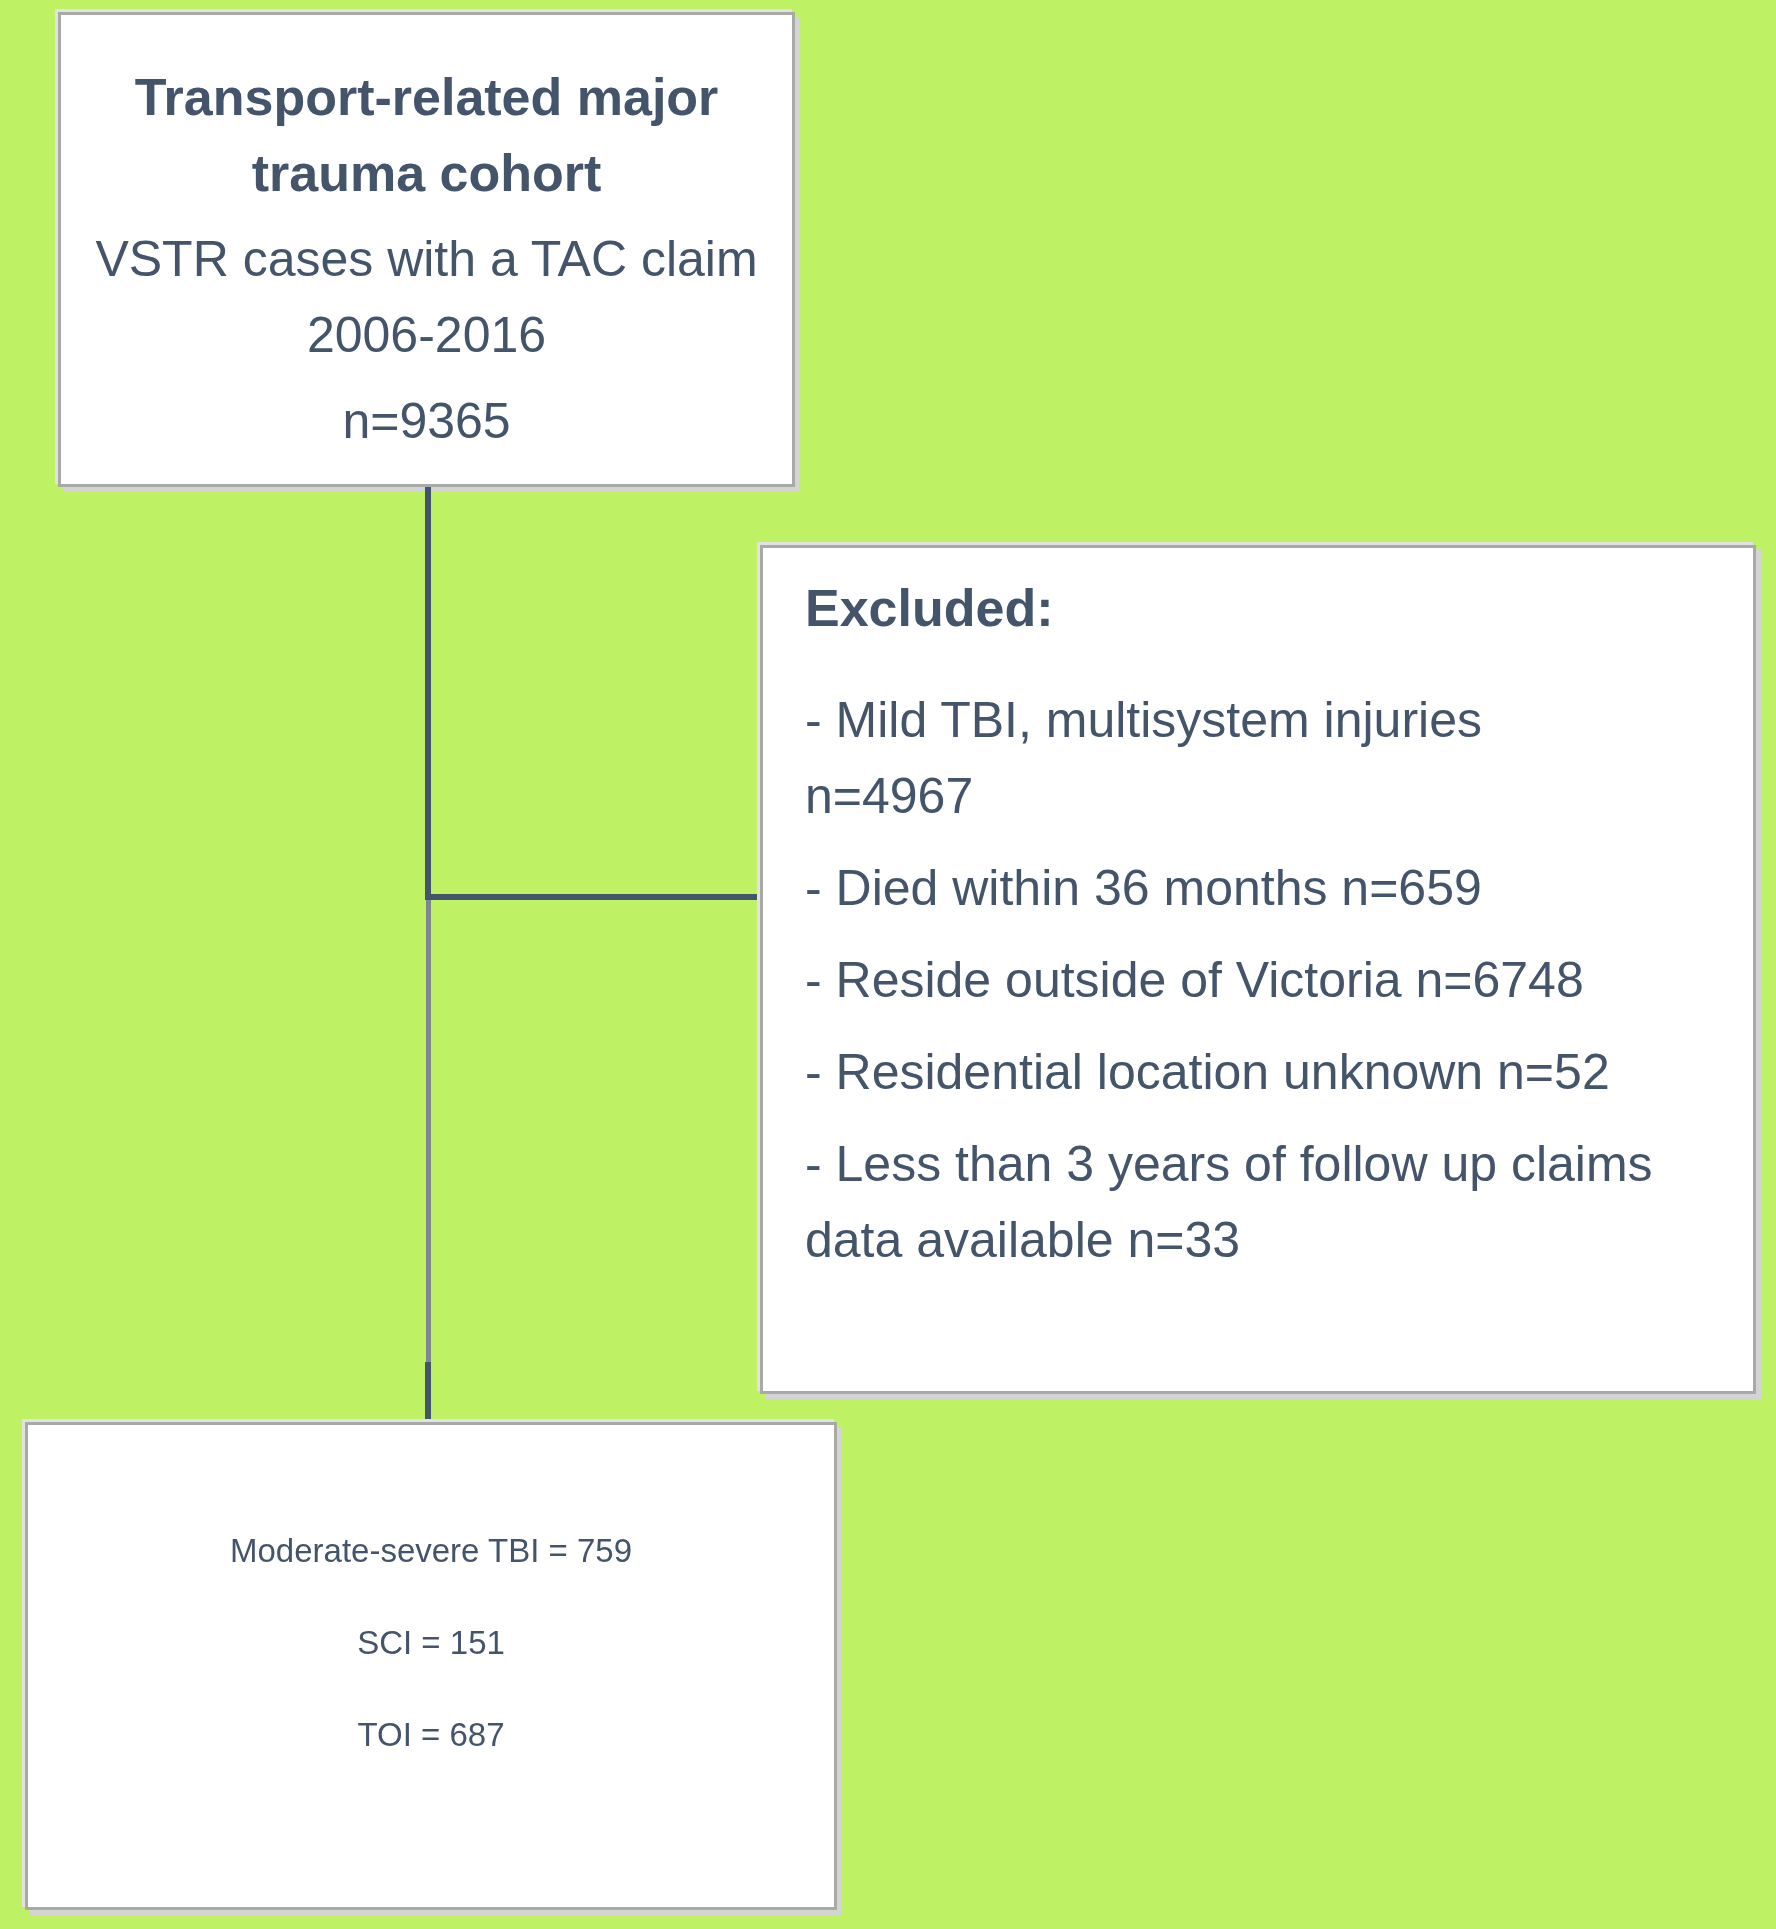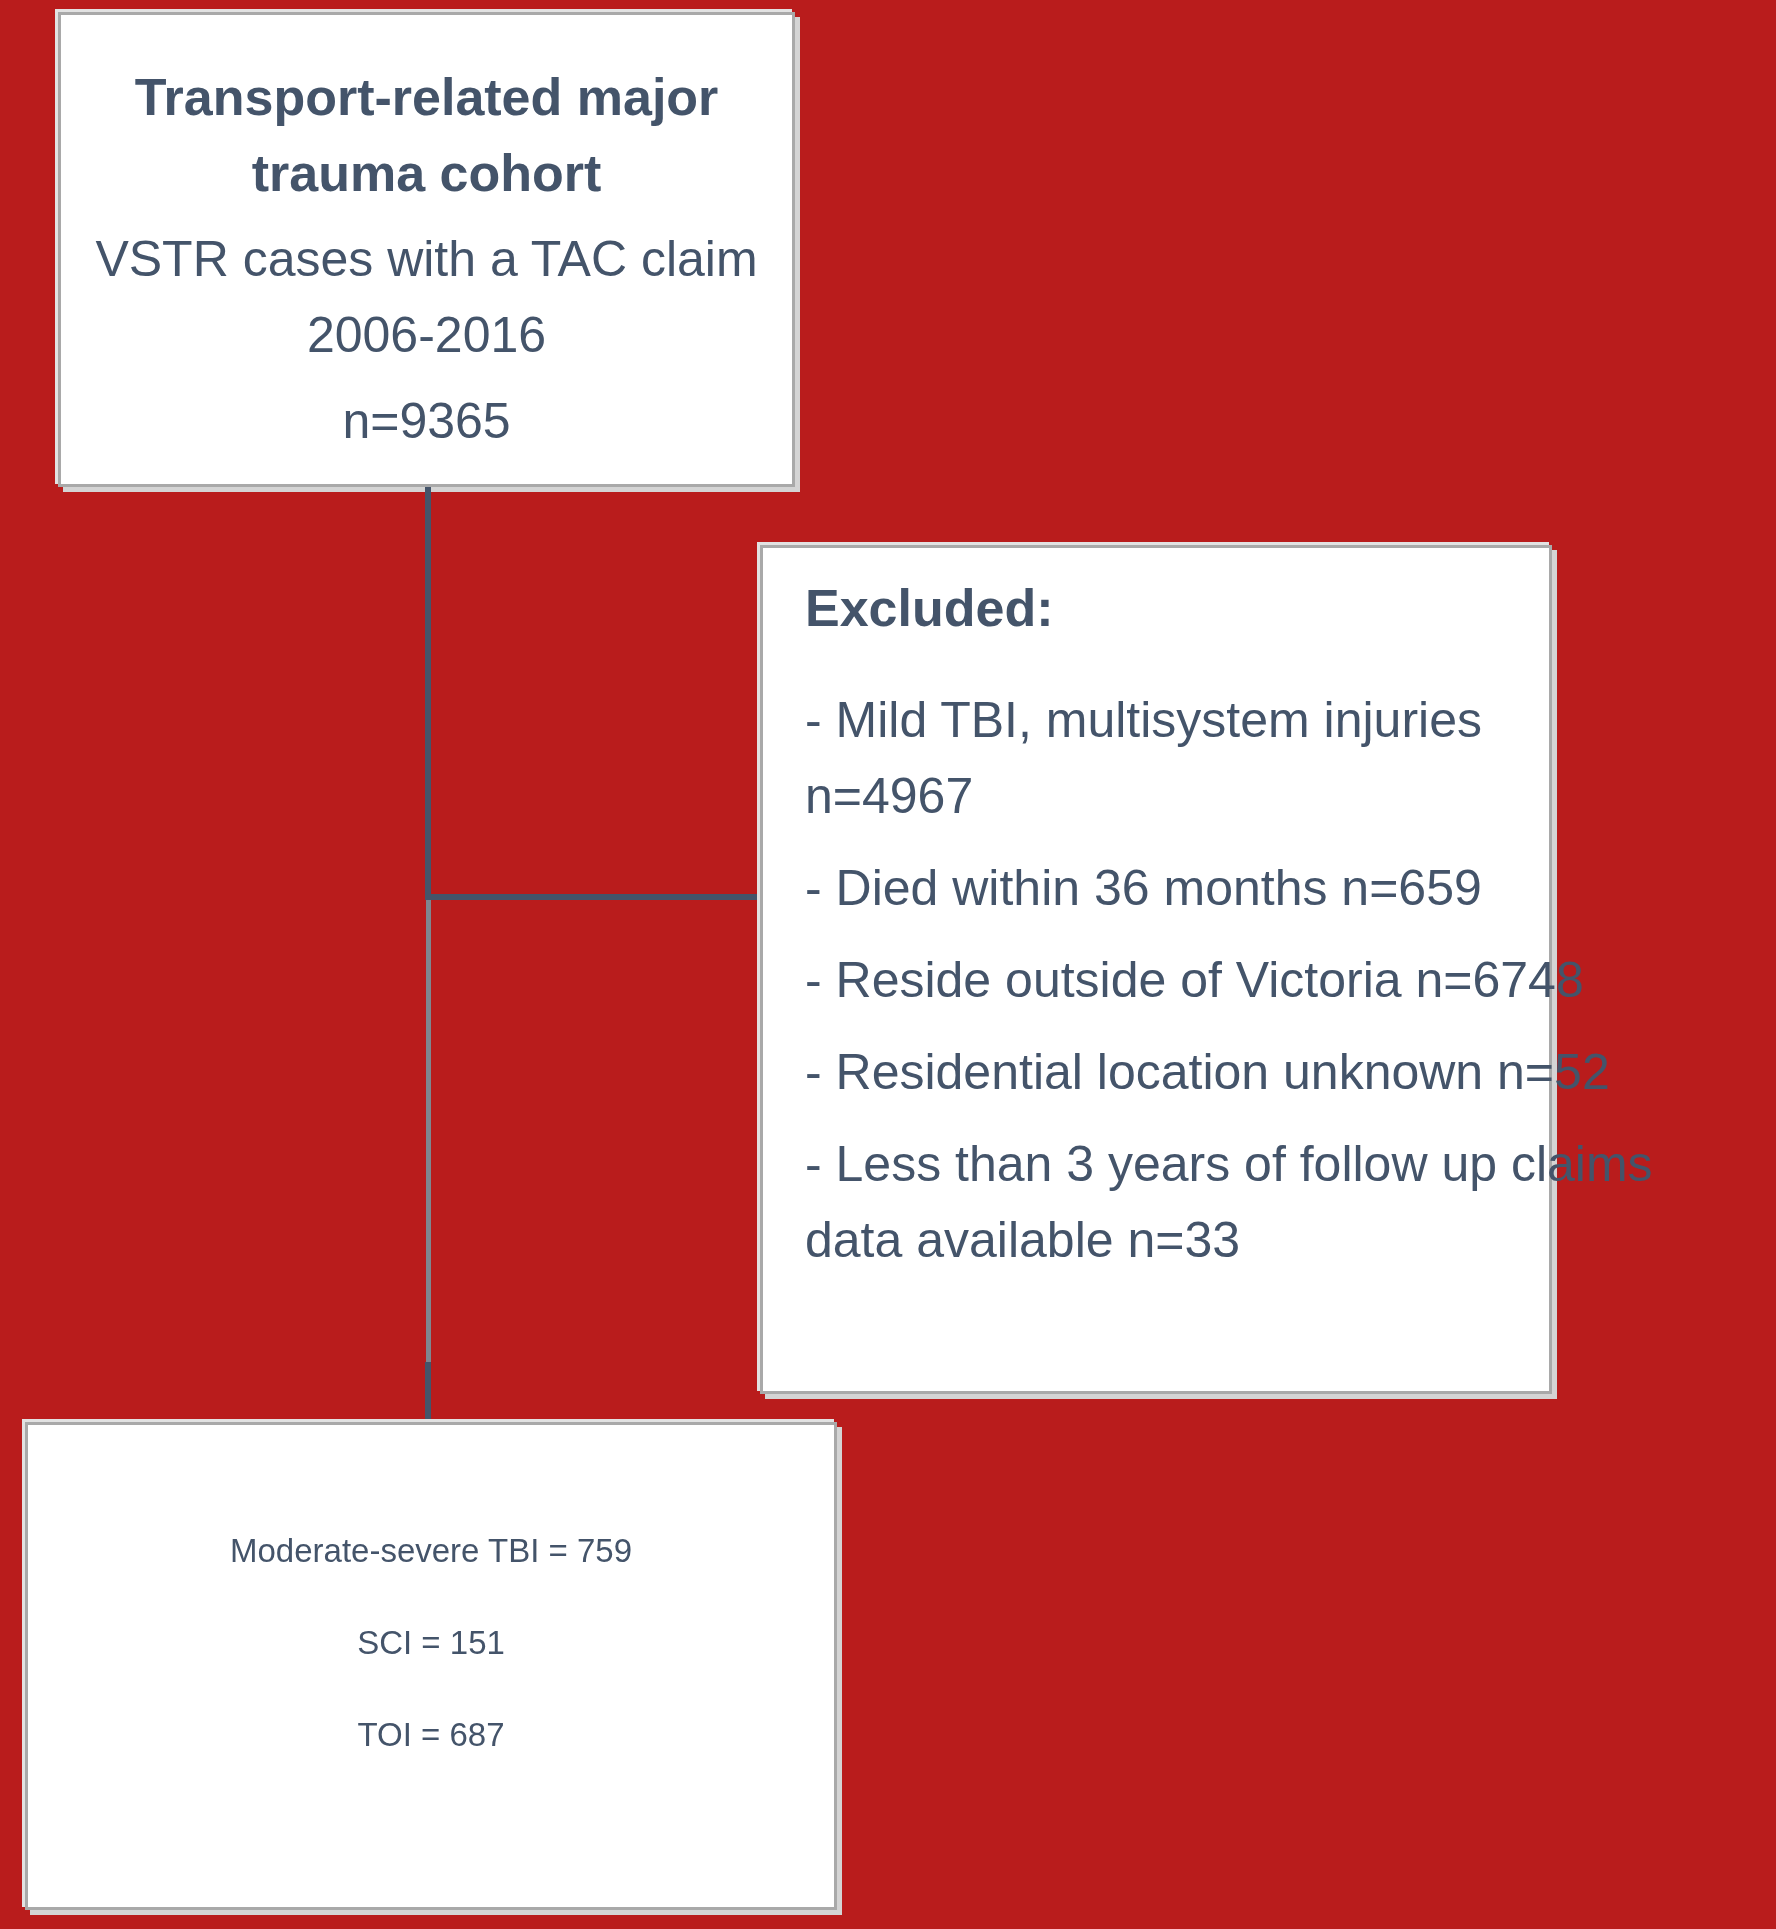--- a/index.html
+++ b/index.html
@@ -4,21 +4,21 @@
 <style>
   html, body {
     margin: 0;
     padding: 0;
     background: #ffffff;
   }
   .canvas {
     position: relative;
     width: 1776px;
     height: 1929px;
-    background: #b91c1c;
+    background: #bef264;
     font-family: "Liberation Sans", sans-serif;
     color: #44546A;
     overflow: hidden;
   }
   .box {
     position: absolute;
     background: #ffffff;
     border: 3px solid #a9a9a9;
     box-shadow: 5px 5px 0 #d4d4d4, -3px -3px 0 #e2e2e2;
     box-sizing: border-box;
@@ -32,21 +32,21 @@
   }
   .included-box {
     left: 25px; top: 1422px;
     width: 812px; height: 488px;
     display: flex; flex-direction: column; align-items: center;
     padding-top: 88px;
     text-align: center;
   }
   .excluded-box {
     left: 760px; top: 545px;
-    width: 792px; height: 849px;
+    width: 996px; height: 849px;
     padding: 22px 26px 20px 42px;
     text-align: left;
   }
   .line {
     font-size: 50px;
     line-height: 76px;
     white-space: nowrap;
   }
   .bold .line, .line.bold {
     font-weight: bold;

